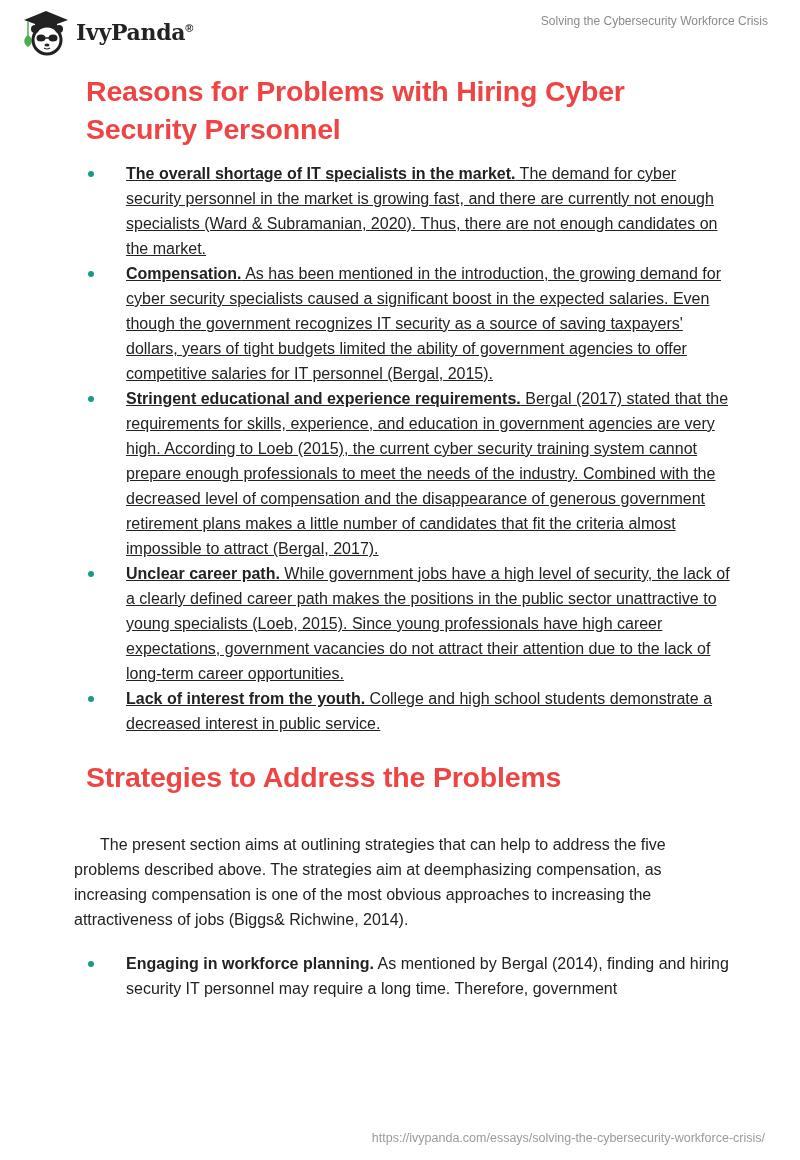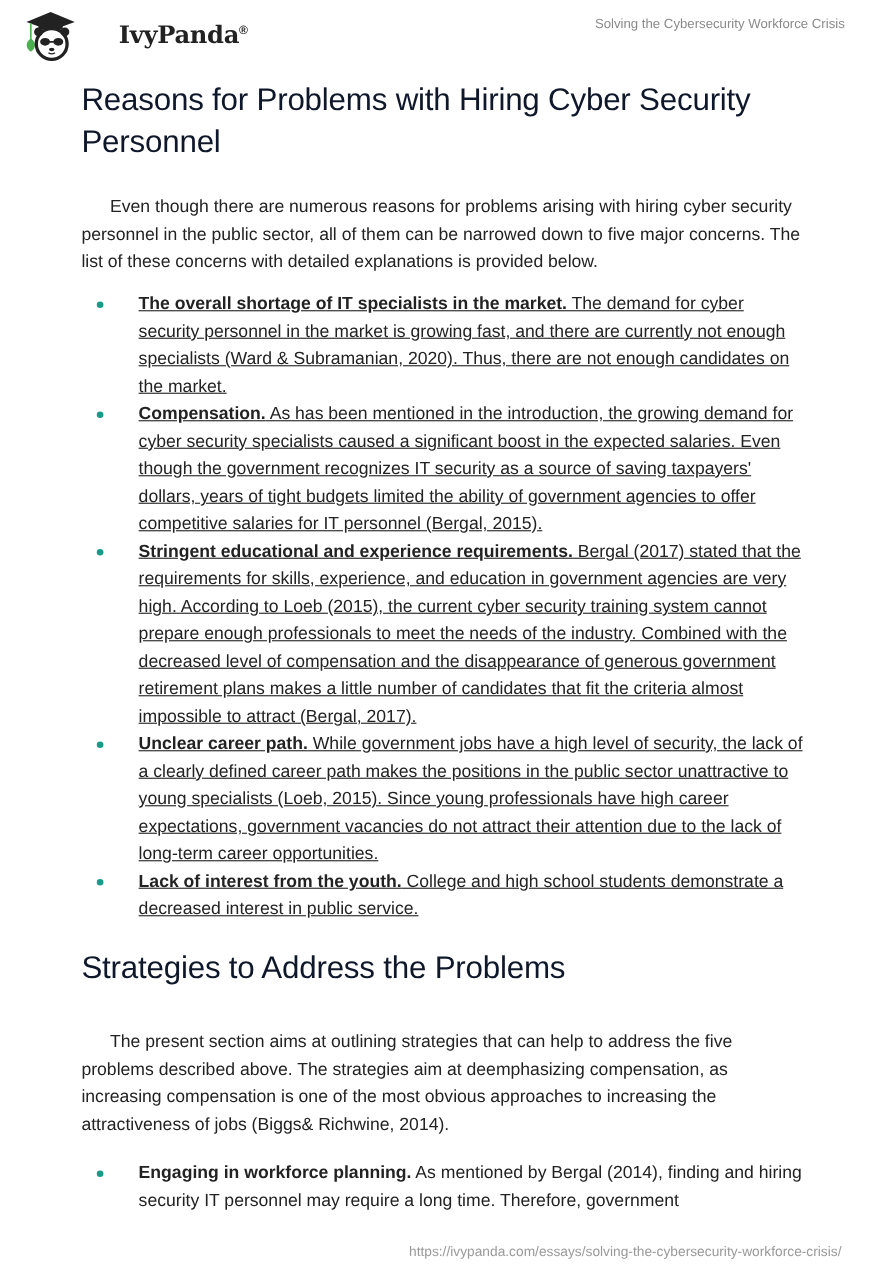--- a/index.html
+++ b/index.html
@@ -1,25 +1,25 @@
 <!DOCTYPE html>
 <html><head>
   <meta charset="utf-8">
   <style>
     html, body { margin: 0; padding: 0; background: #ffffff; }
     body { width: 800px; height: 1160px; position: relative; overflow: hidden;
            font-family: "Liberation Sans", sans-serif; color: #222; }
     .header { position: absolute; top: 0; left: 0; width: 800px; height: 60px; }
-    .logo { position: absolute; left: 18px; top: 7px; display: flex; align-items: center; gap: 32px; }
+    .logo { position: absolute; left: 18px; top: 7px; display: flex; align-items: center; }
     .logo svg { width: 56px; height: 50px; }
     .logo-text { font-family: "DejaVu Serif", serif; font-weight: bold; font-size: 22px; color: #222; margin-left: 2px; letter-spacing: -0.3px; }
     .logo-reg { font-size: 11px; vertical-align: super; font-family: "Liberation Sans", sans-serif; }
     .doc-title { position: absolute; right: 32px; top: 14px; font-size: 12px; color: #8a8a8a; text-align: right; }
     .content { position: absolute; left: 74px; top: 72px; width: 660px; }
-    h1 { font-size: 28.5px; font-weight: normal; line-height: 38px; margin: 0; color: #0f172a; letter-spacing: -0.2px; }
+    h1 { font-size: 28.5px; font-weight: bold; line-height: 38px; margin: 12px; color: #ef4444; letter-spacing: -0.2px; }
     .h1-first { margin-top: 0; }
     .h1-second { margin-top: 22px; }
     p { font-size: 16px; line-height: 25px; margin: 0; text-indent: 26px; color: #222; }
     .p1 { margin-top: 28px; }
     .p2 { margin-top: 36px; }
     ul { list-style: none; margin: 0; padding: 0; }
     .ul1 { margin-top: 13px; text-decoration: underline; }
     .ul2 { margin-top: 19px; }
     li { position: relative; padding-left: 52px; font-size: 16px; line-height: 25px; color: #222; }
     li .bullet { position: absolute; left: 14px; top: 10px; width: 6px; height: 6px; border-radius: 50%; background: #1a9a88; }
@@ -49,21 +49,20 @@
       <ellipse cx="29" cy="38" rx="2.5" ry="1.6" fill="#222"></ellipse>
       <path d="M26,41 Q29,43 32,41" stroke="#222" stroke-width="1.2" fill="none"></path>
     </svg>
     <span class="logo-text"><span>IvyPanda</span><span class="logo-reg">®</span></span>
   </div>
   <div class="doc-title">Solving the Cybersecurity Workforce Crisis</div>
 </div>
 
 <div class="content">
   <h1 class="h1-first">Reasons for Problems with Hiring Cyber Security Personnel</h1>
-  <p class="p1">Even though there are numerous reasons for problems arising with hiring cyber security personnel in the public sector, all of them can be narrowed down to five major concerns. The list of these concerns with detailed explanations is provided below.</p>
   <ul class="ul1">
     <li><span class="bullet"></span><b>The overall shortage of IT specialists in the market.</b><span> The demand for cyber security personnel in the market is growing fast, and there are currently not enough specialists (Ward &amp; Subramanian, 2020). Thus, there are not enough candidates on the market.</span></li>
     <li><span class="bullet"></span><b>Compensation.</b><span> As has been mentioned in the introduction, the growing demand for cyber security specialists caused a significant boost in the expected salaries. Even though the government recognizes IT security as a source of saving taxpayers' dollars, years of tight budgets limited the ability of government agencies to offer competitive salaries for IT personnel (Bergal, 2015).</span></li>
     <li><span class="bullet"></span><b>Stringent educational and experience requirements.</b><span> Bergal (2017) stated that the requirements for skills, experience, and education in government agencies are very high. According to Loeb (2015), the current cyber security training system cannot prepare enough professionals to meet the needs of the industry. Combined with the decreased level of compensation and the disappearance of generous government retirement plans makes a little number of candidates that fit the criteria almost impossible to attract (Bergal, 2017).</span></li>
     <li><span class="bullet"></span><b>Unclear career path.</b><span> While government jobs have a high level of security, the lack of a clearly defined career path makes the positions in the public sector unattractive to young specialists (Loeb, 2015). Since young professionals have high career expectations, government vacancies do not attract their attention due to the lack of long-term career opportunities.</span></li>
     <li><span class="bullet"></span><b>Lack of interest from the youth.</b><span> College and high school students demonstrate a decreased interest in public service.</span></li>
   </ul>
 
   <h1 class="h1-second">Strategies to Address the Problems</h1>
   <p class="p2">The present section aims at outlining strategies that can help to address the five problems described above. The strategies aim at deemphasizing compensation, as increasing compensation is one of the most obvious approaches to increasing the attractiveness of jobs (Biggs&amp; Richwine, 2014).</p>

